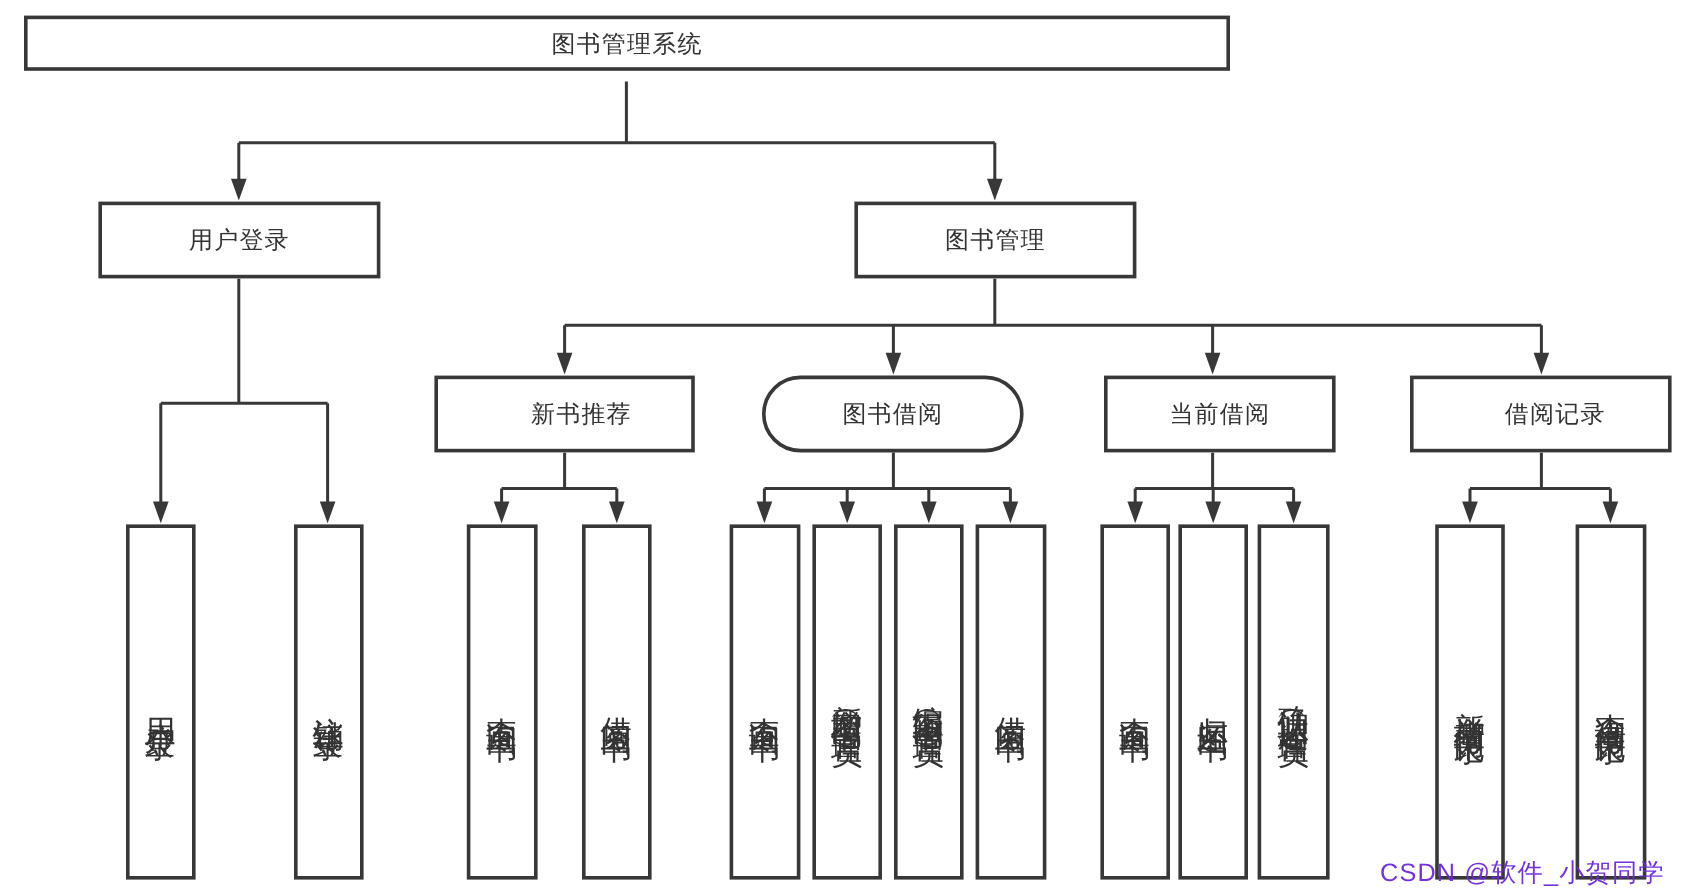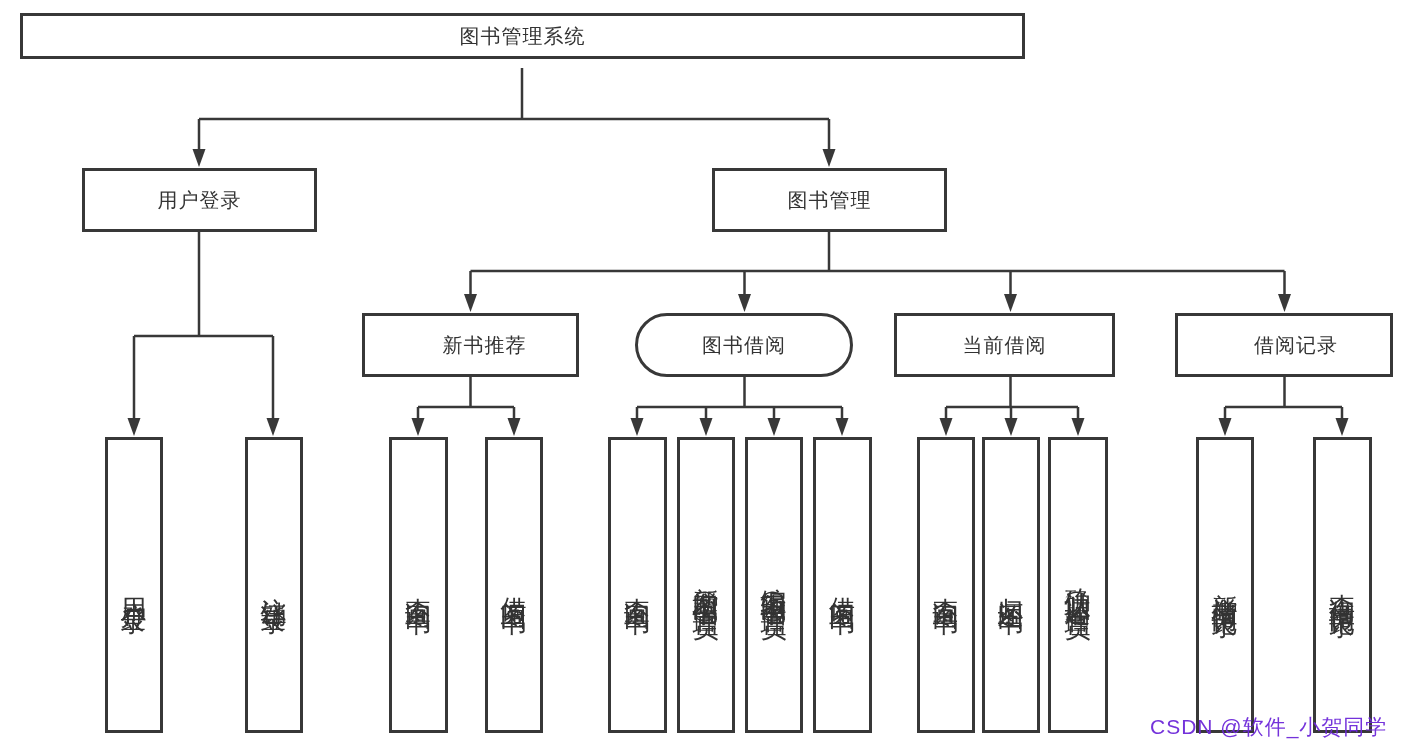--- a/index.html
+++ b/index.html
@@ -111,21 +111,21 @@
   <div class="box" style="left:712px; top:168px; width:235px; height:64px;">
     <span class="hlabel">图书管理</span>
   </div>
 
   <div class="box" style="left:362px; top:313px; width:217px; height:64px;padding-left:28px;">
     <span class="hlabel">新书推荐</span>
   </div>
   <div class="box" style="left:635px; top:313px; width:218px; height:64px;border-radius:32px;">
     <span class="hlabel">图书借阅</span>
   </div>
-  <div class="box" style="left:894px; top:313px; width:221px; height:64px;">
+  <div class="box" style="left:920px; top:313px; width:193px; height:64px;">
     <span class="hlabel">当前借阅</span>
   </div>
   <div class="box" style="left:1175px; top:313px; width:218px; height:64px;padding-left:24px;">
     <span class="hlabel">借阅记录</span>
   </div>
 
   <div class="box vbox" style="left:105px; width:58px;">
     <span class="vtext">用户登录</span>
   </div>
   <div class="box vbox" style="left:245px; width:58px;">

